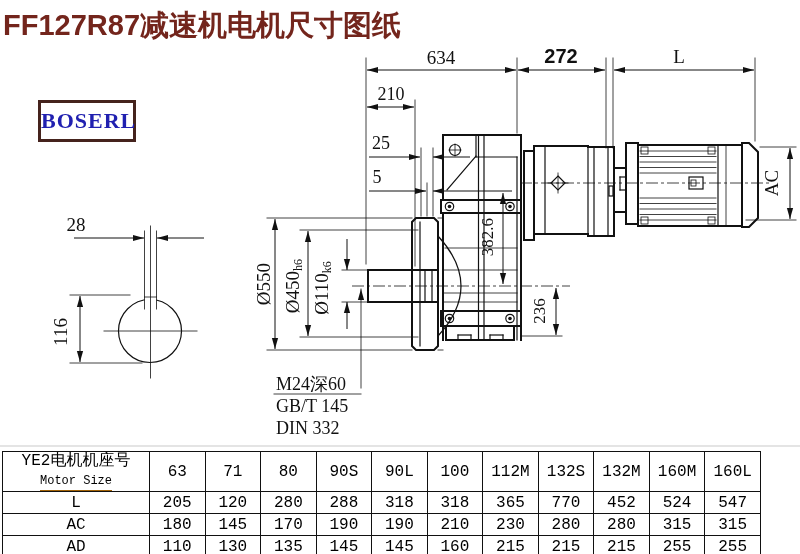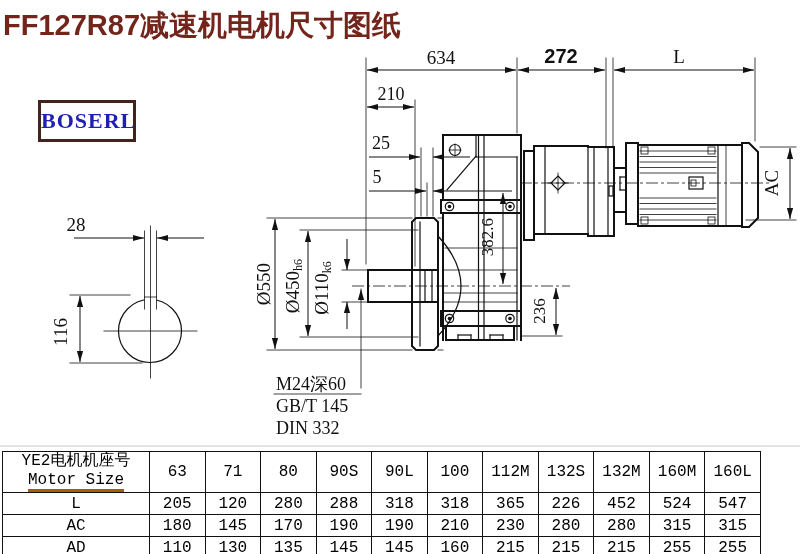--- a/index.html
+++ b/index.html
@@ -22,21 +22,21 @@
   .ds18{font-family:"Liberation Serif",serif;font-size:18px;}
   .ds17{font-family:"Liberation Serif",serif;font-size:17px;}
   .db{font-family:"Liberation Sans",sans-serif;font-size:20px;font-weight:bold;}
   .sub{font-size:12px;}
   #dimtable{position:absolute;left:2px;top:451px;width:759px;border-collapse:collapse;
             font-family:"DejaVu Sans Mono",monospace;font-size:16px;color:#000;table-layout:fixed;}
   #dimtable td{border:1.6px solid #111;text-align:center;padding:0;height:21px;overflow:hidden;font-family:Liberation Mono, monospace;}
   #dimtable tr.hdr td{height:38px;}
   #dimtable td.lbl{width:146px;}
   .hdr-cn{display:block;font-size:16px;line-height:19px;}
-  .hdr-en{display:inline-block;font-size:16px;line-height:17px;border-bottom:3px solid #a16207;}
+  .hdr-en{display:inline-block;font-size:12px;line-height:17px;border-bottom:1px solid #a16207;}
 </style>
 </head>
 <body>
 
 <div id="stage">
 
   <div id="title">FF127R87减速机电机尺寸图纸</div>
 
   <div id="logo">
     <span>BOSERL</span>
@@ -276,21 +276,21 @@
         </tr>
       <tr>
         <td class="lbl">L</td>
       <td>205</td>
           <td>120</td>
           <td>280</td>
           <td>288</td>
           <td>318</td>
           <td>318</td>
           <td>365</td>
-          <td>226</td>
+          <td>770</td>
           <td>452</td>
           <td>524</td>
           <td>547</td>
         </tr>
       <tr>
         <td class="lbl">AC</td>
       <td>180</td>
           <td>145</td>
           <td>170</td>
           <td>190</td>

